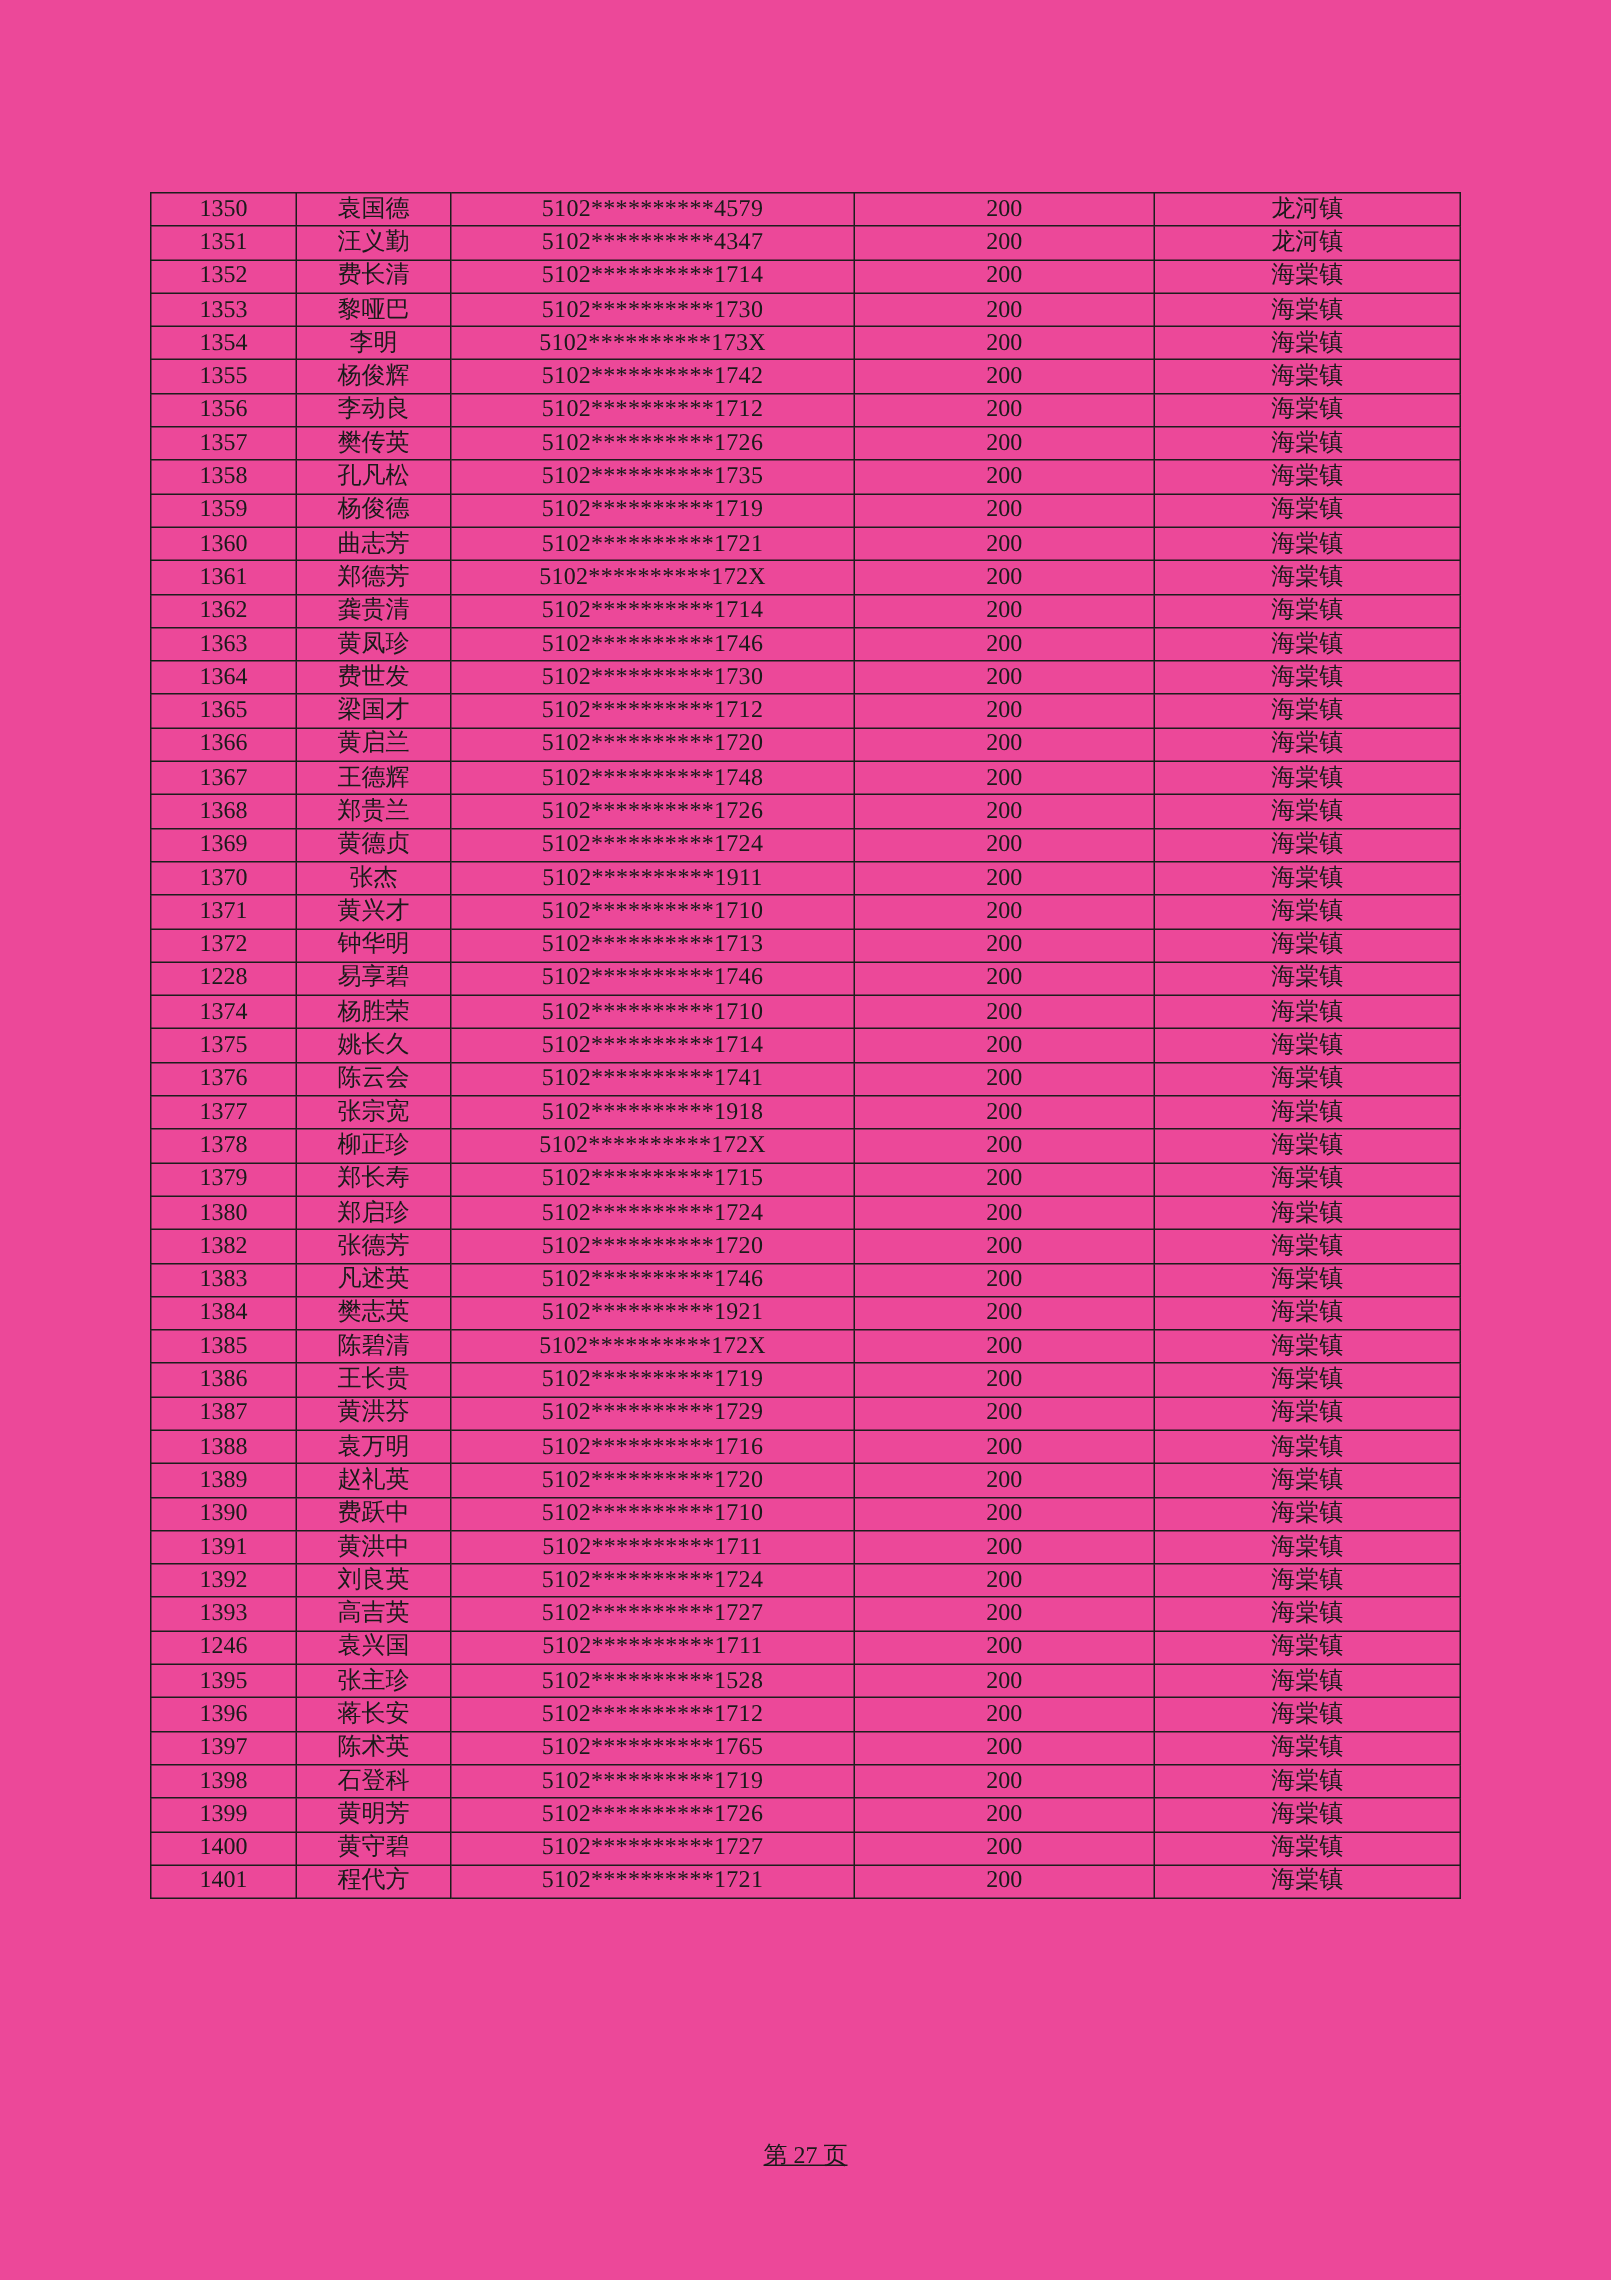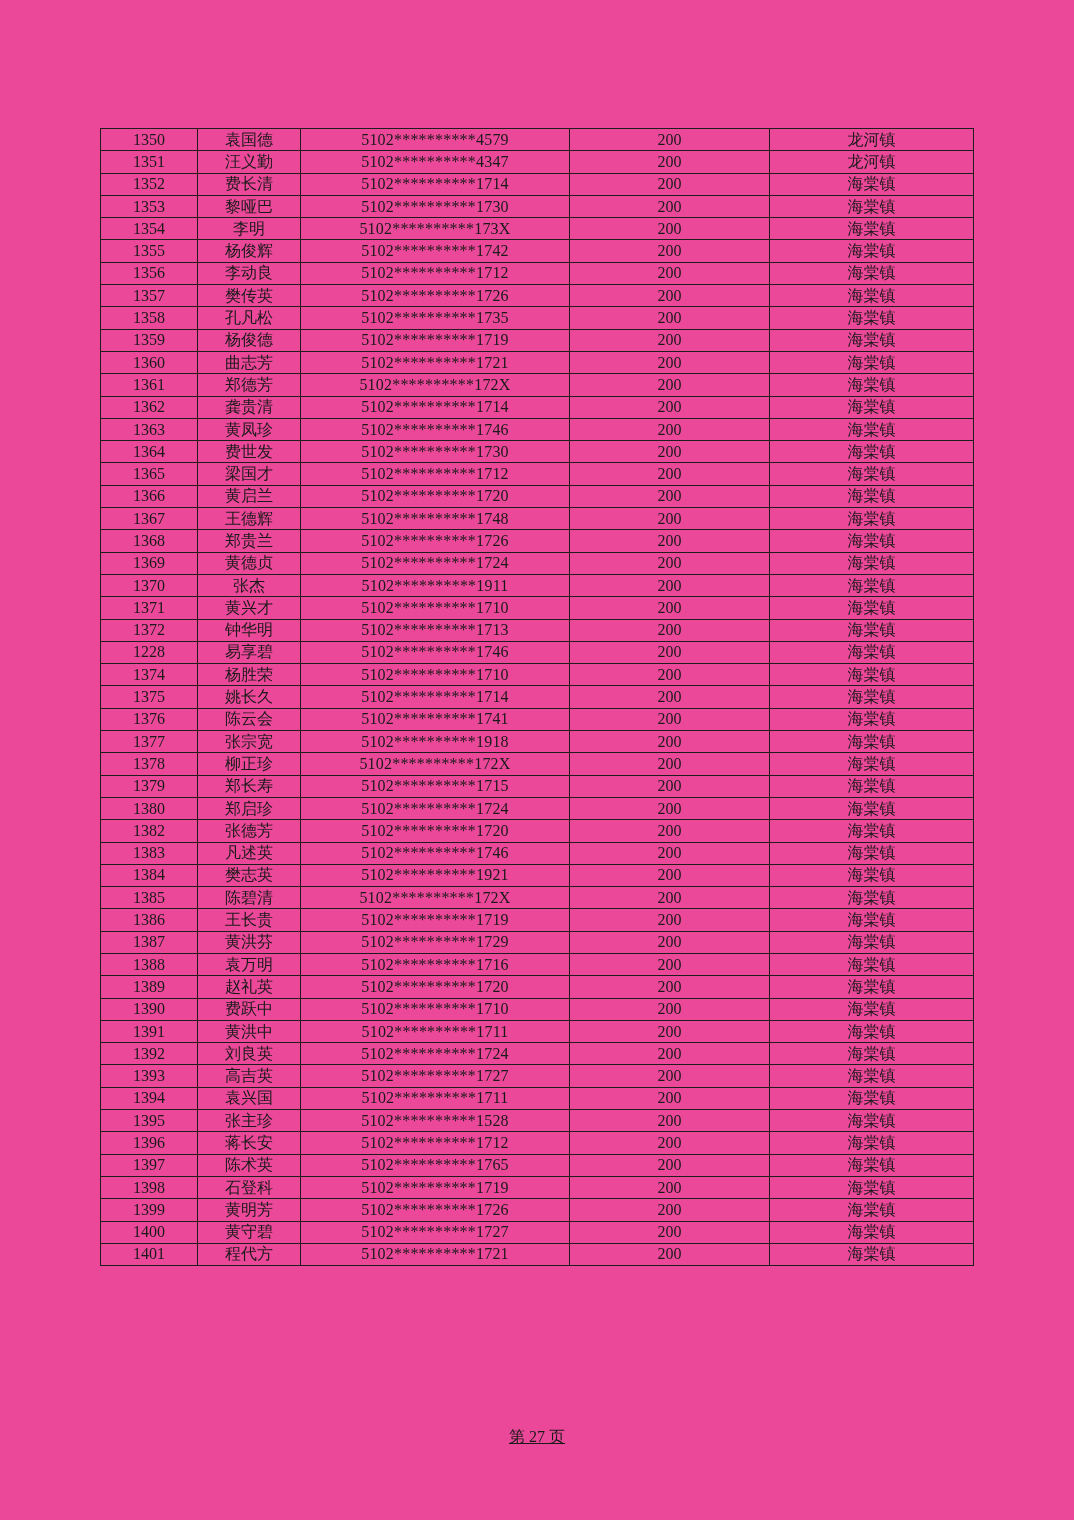--- a/index.html
+++ b/index.html
@@ -360,21 +360,21 @@
           <td>海棠镇</td>
         </tr>
         <tr>
           <td>1393</td>
           <td>高吉英</td>
           <td class="id-cell">5102**********1727</td>
           <td>200</td>
           <td>海棠镇</td>
         </tr>
         <tr>
-          <td>1394</td>
+          <td>1246</td>
           <td>袁兴国</td>
           <td class="id-cell">5102**********1711</td>
           <td>200</td>
           <td>海棠镇</td>
         </tr>
         <tr>
           <td>1395</td>
           <td>张主珍</td>
           <td class="id-cell">5102**********1528</td>
           <td>200</td>

